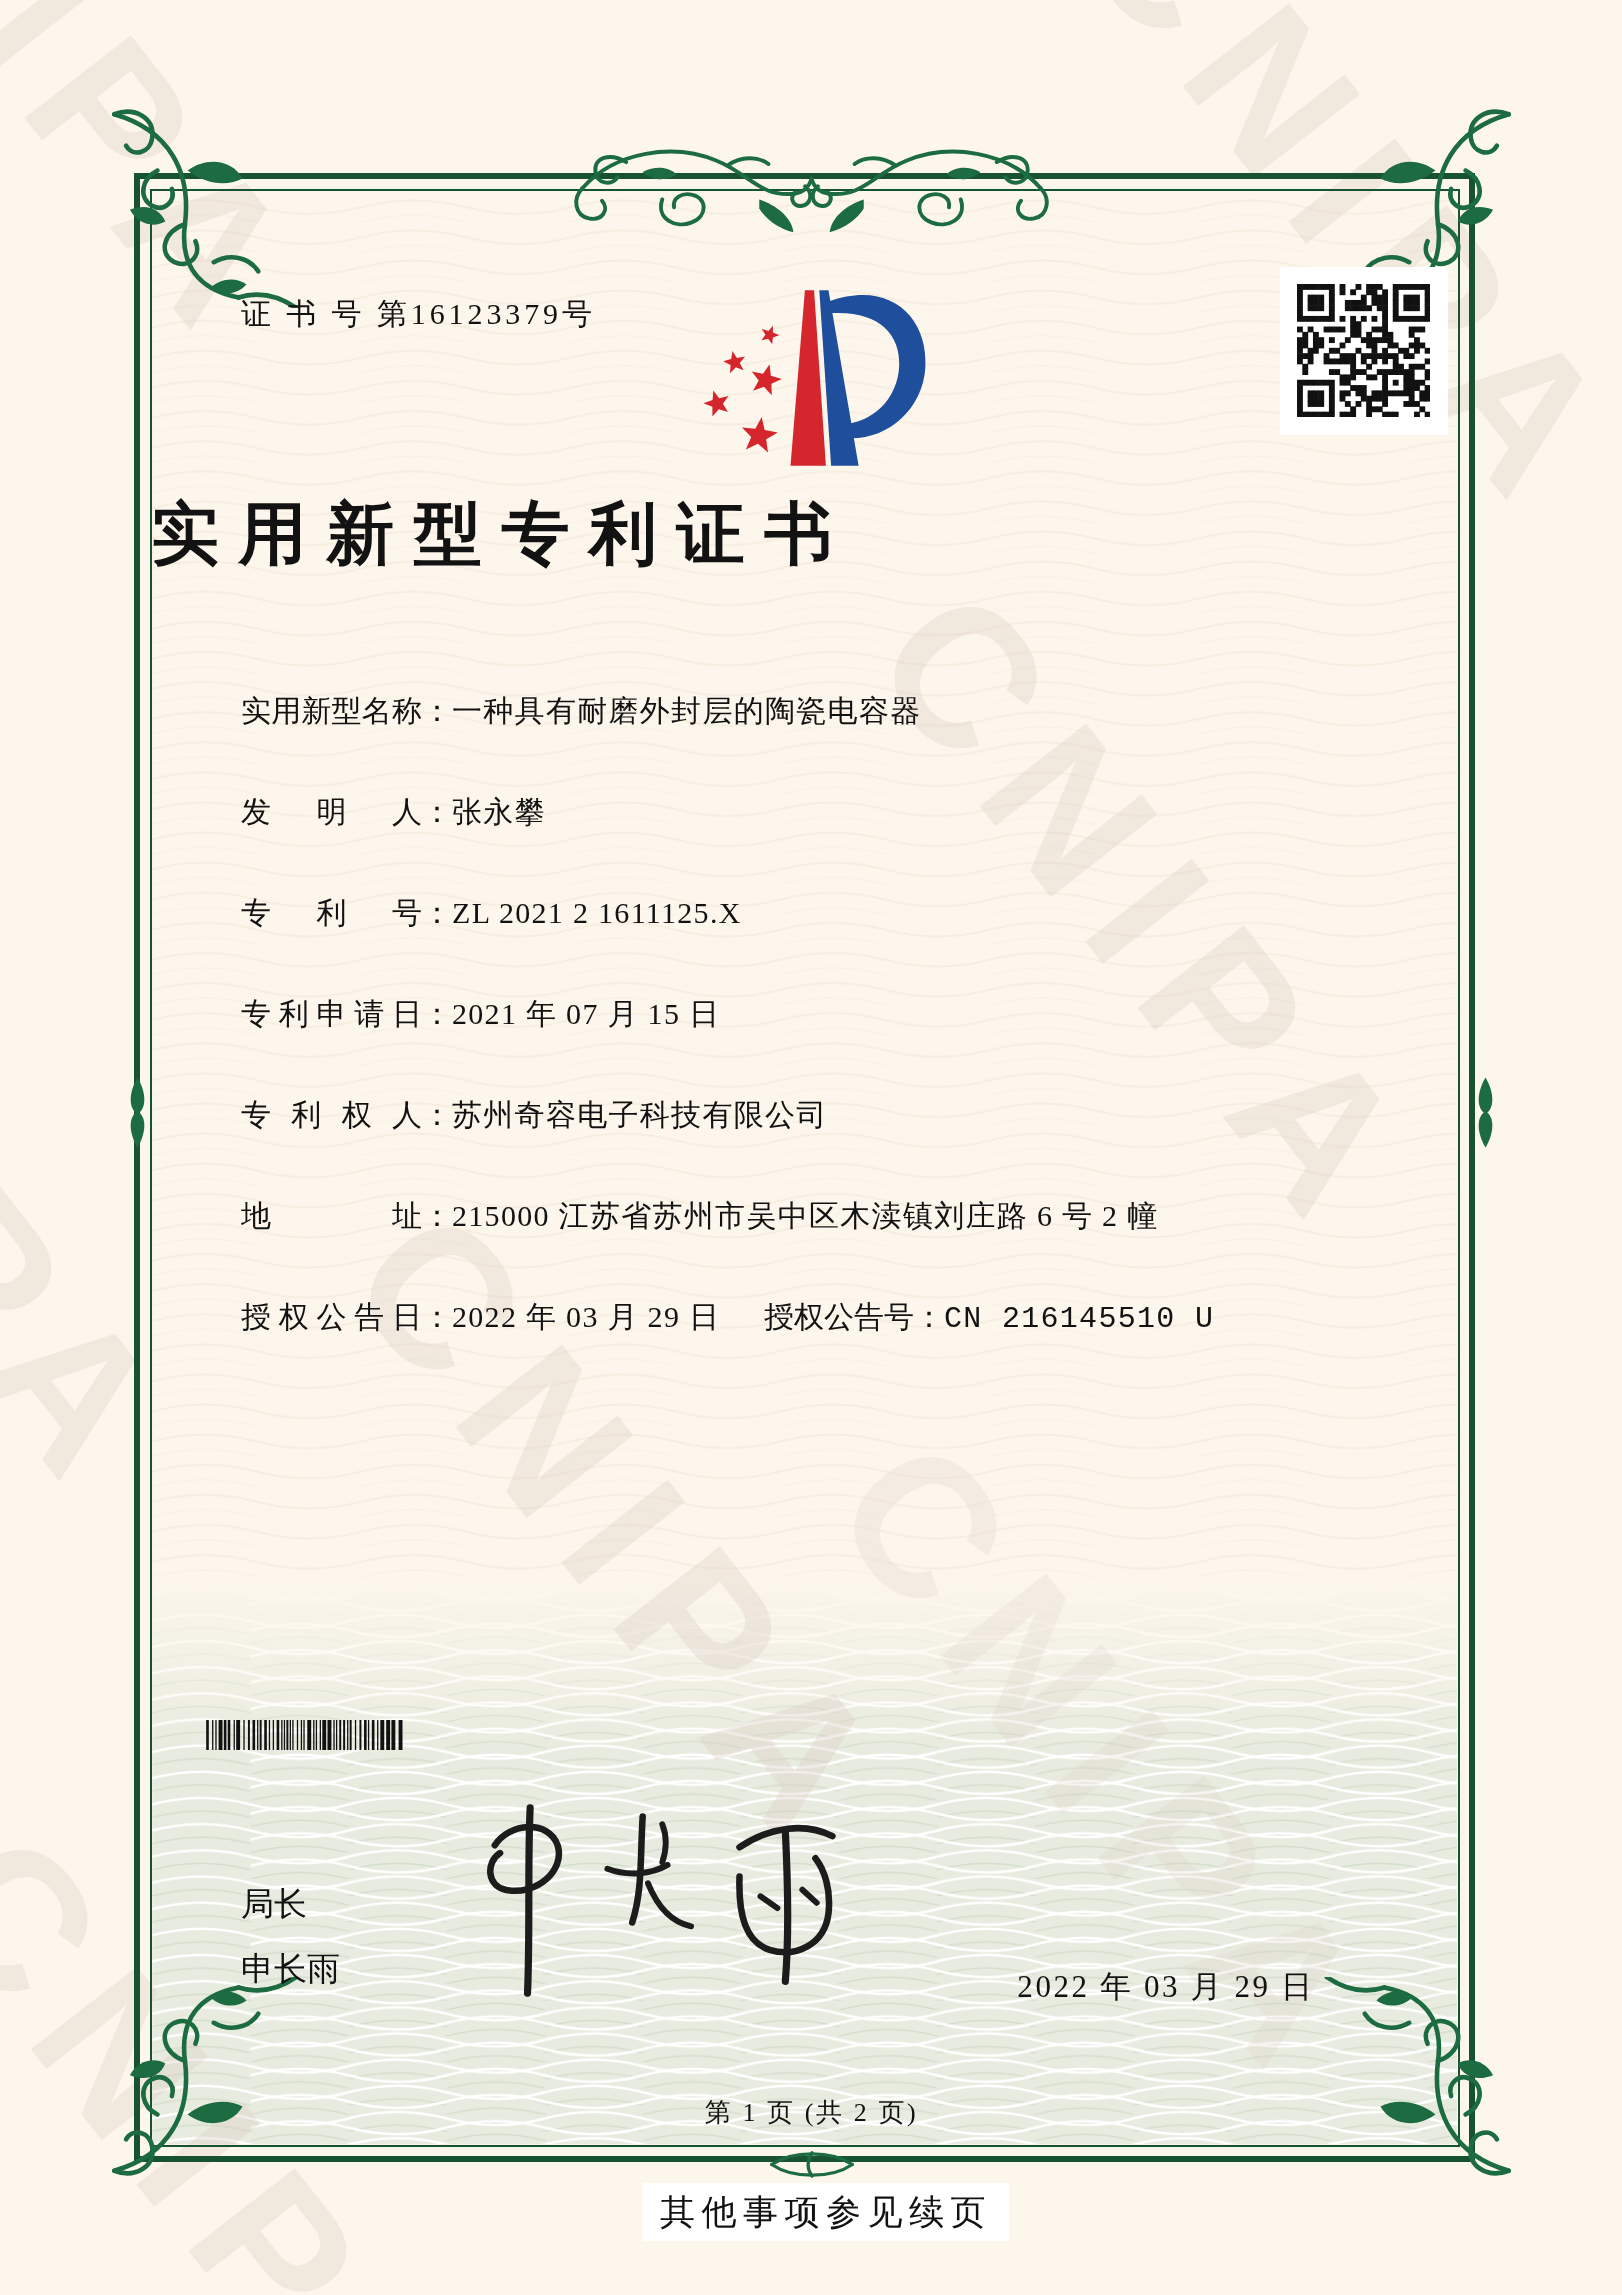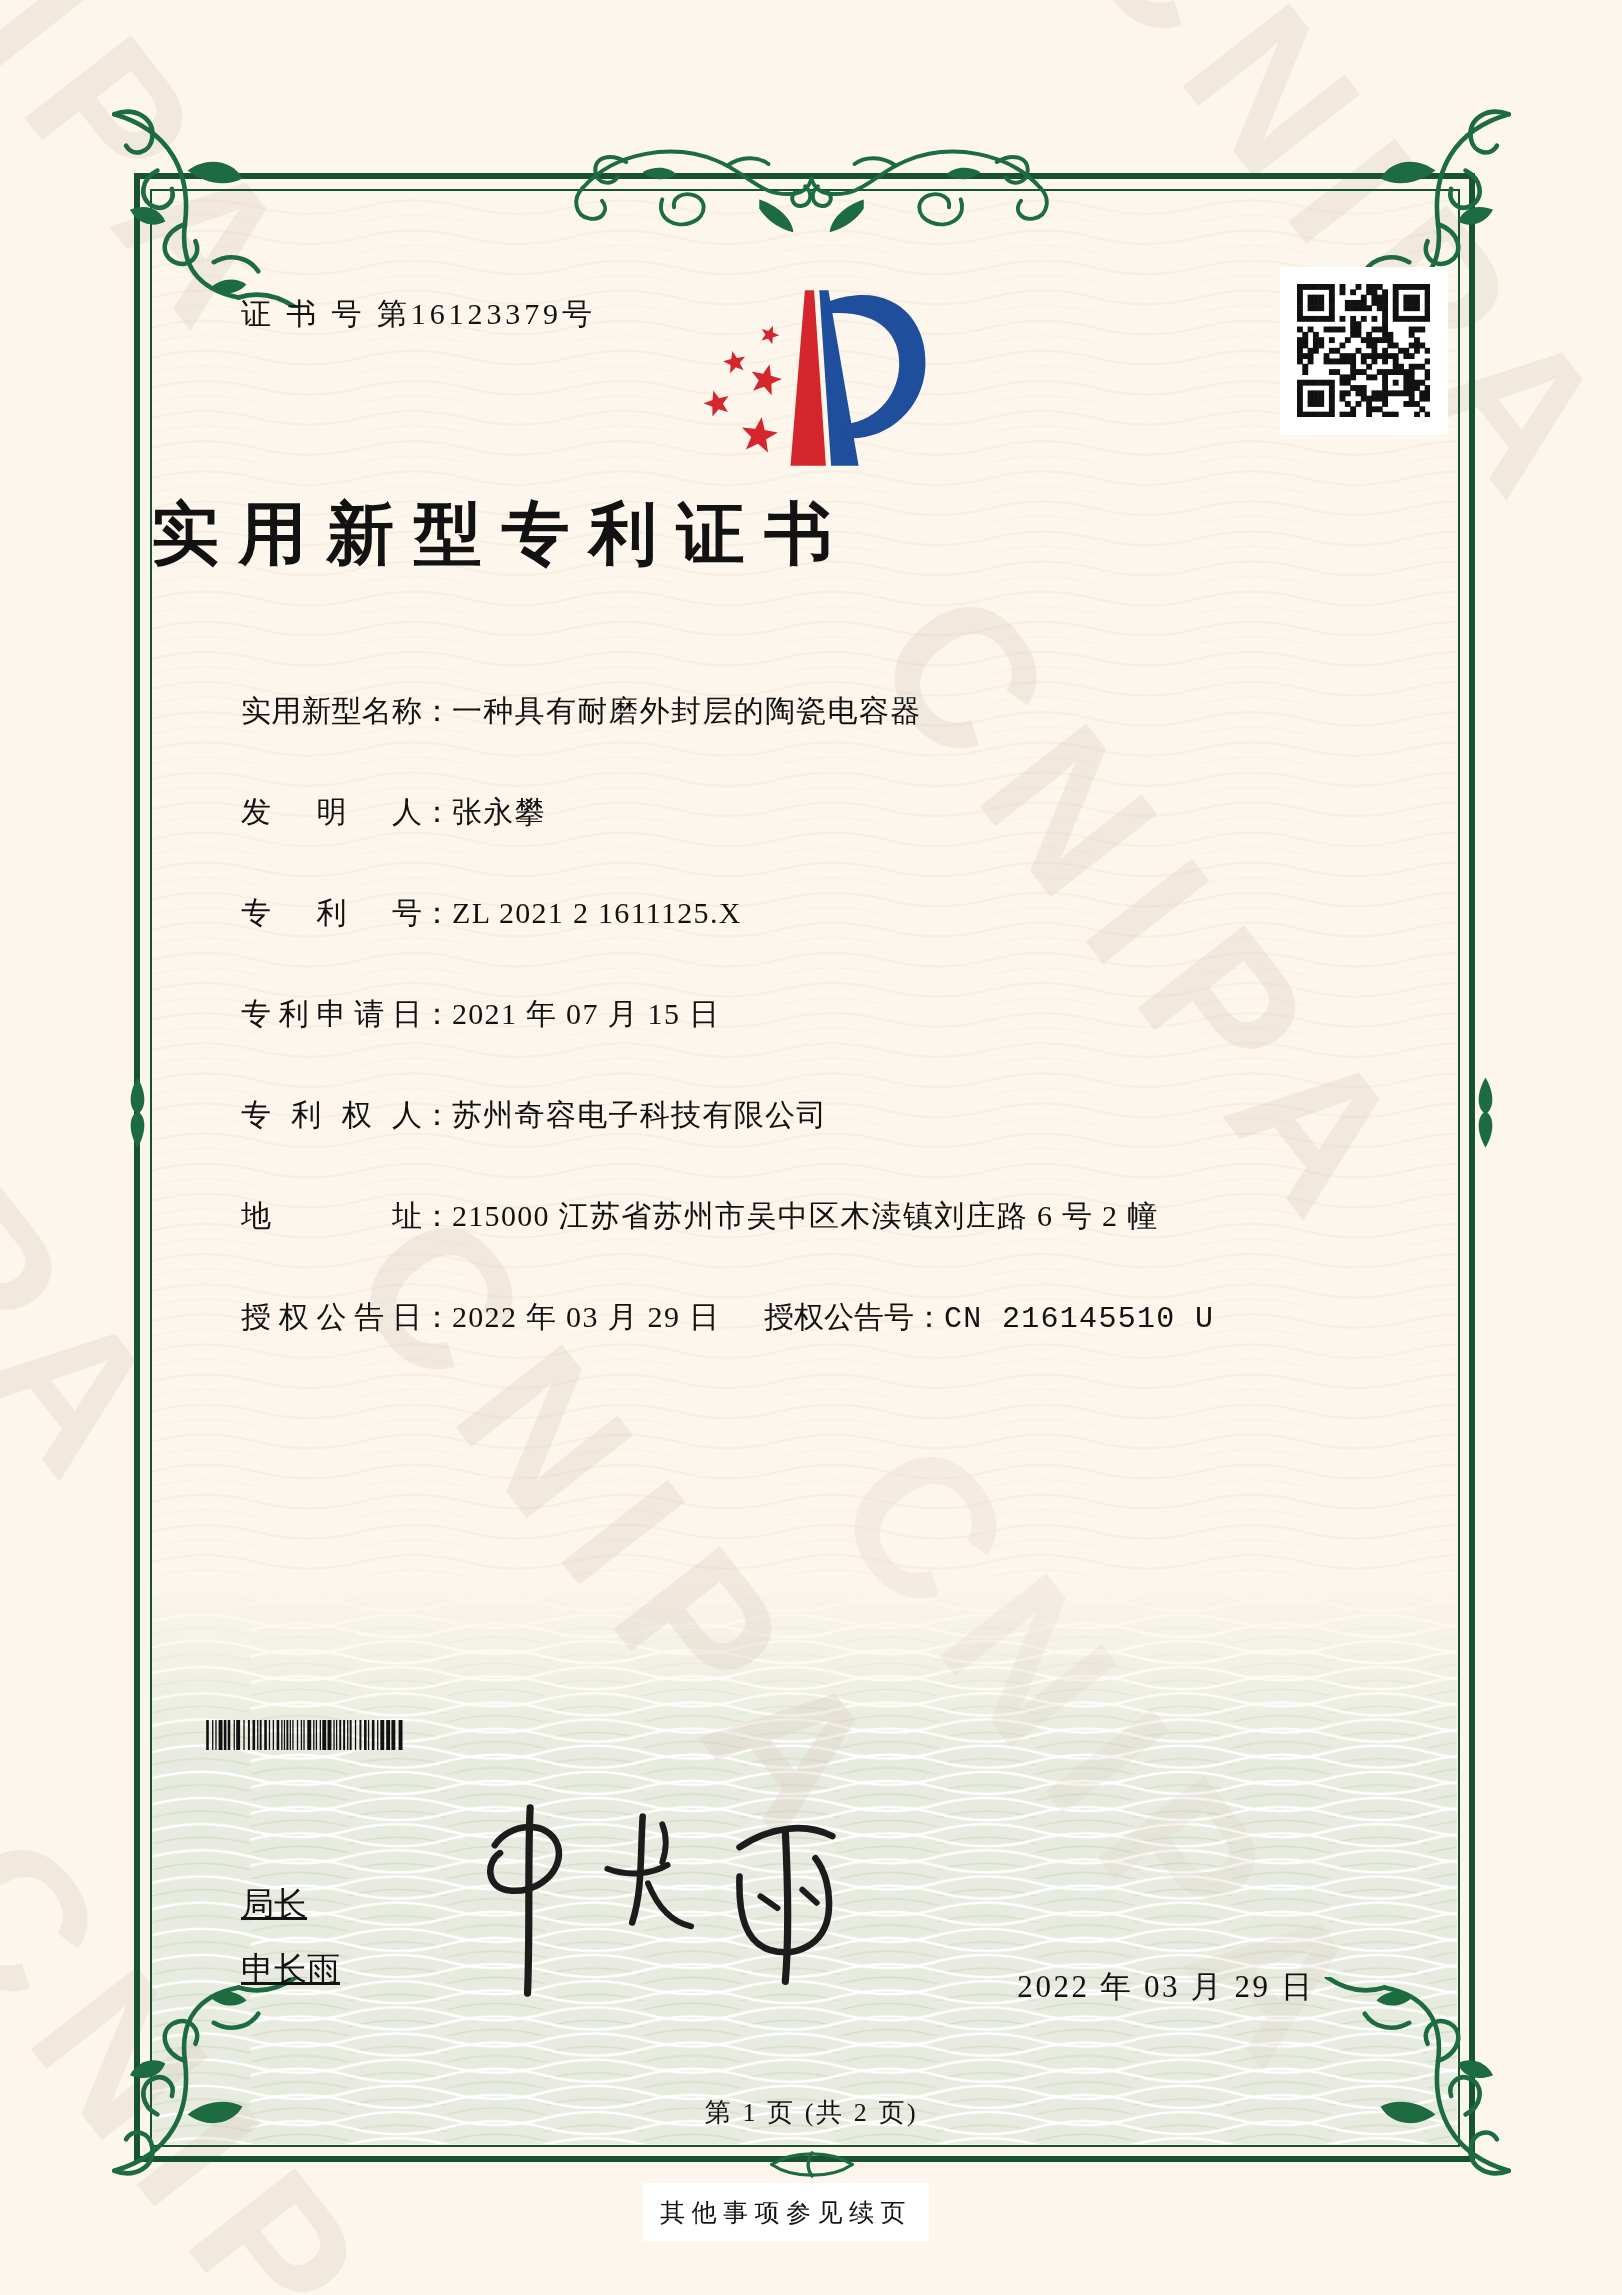--- a/index.html
+++ b/index.html
@@ -40,27 +40,27 @@
   .flabel{display:inline-flex;justify-content:space-between;width:181px;vertical-align:baseline;}
   .fcolon{display:inline-block;width:30px;}
   .fvalue{letter-spacing:1.3px;}
   .grant-right{position:absolute;left:523px;top:0;font-family:Liberation Mono, monospace;}
 
   #body-text{left:241px;top:1335px;width:1141px;font-size:30px;line-height:58px;
              text-align:justify;}
   #body-text p{margin:0;text-indent:60px;}
 
   #signoff{left:241px;top:1871px;font-size:33px;line-height:65px;
-           font-family:"Liberation Sans","DejaVu Sans",sans-serif;font-weight:500;text-decoration:underline;}
+           font-family:"Liberation Sans","DejaVu Sans",sans-serif;font-weight:500;}
   #signature{position:absolute;left:432px;top:1785px;z-index:6;}
   #issue-date{left:976px;top:1966px;width:380px;text-align:center;font-size:31px;letter-spacing:2.6px;}
   #page-foot{left:151px;top:2095px;width:1321px;text-align:center;font-size:26px;letter-spacing:2.6px;}
-  #cont-note{position:absolute;left:643px;top:2183px;width:286px;height:58px;background:#ffffff;
+  #cont-note{position:absolute;left:643px;top:2183px;width:366px;height:58px;background:#ffffff;
              z-index:6;display:flex;align-items:center;justify-content:center;
-             font-size:25px;letter-spacing:6.5px;}
+             font-size:35px;letter-spacing:6.5px;}
   #barcode-wrap{position:absolute;left:206px;top:1720px;z-index:6;}
 </style>
 </head>
 <body>
 
 <div id="page">
 
   <svg class="waves-faint" width="1305" height="1953" xmlns="http://www.w3.org/2000/svg" viewBox="0 0 1994 2984">
     <defs>
       <pattern id="wvf" width="320" height="46" patternUnits="userSpaceOnUse">

